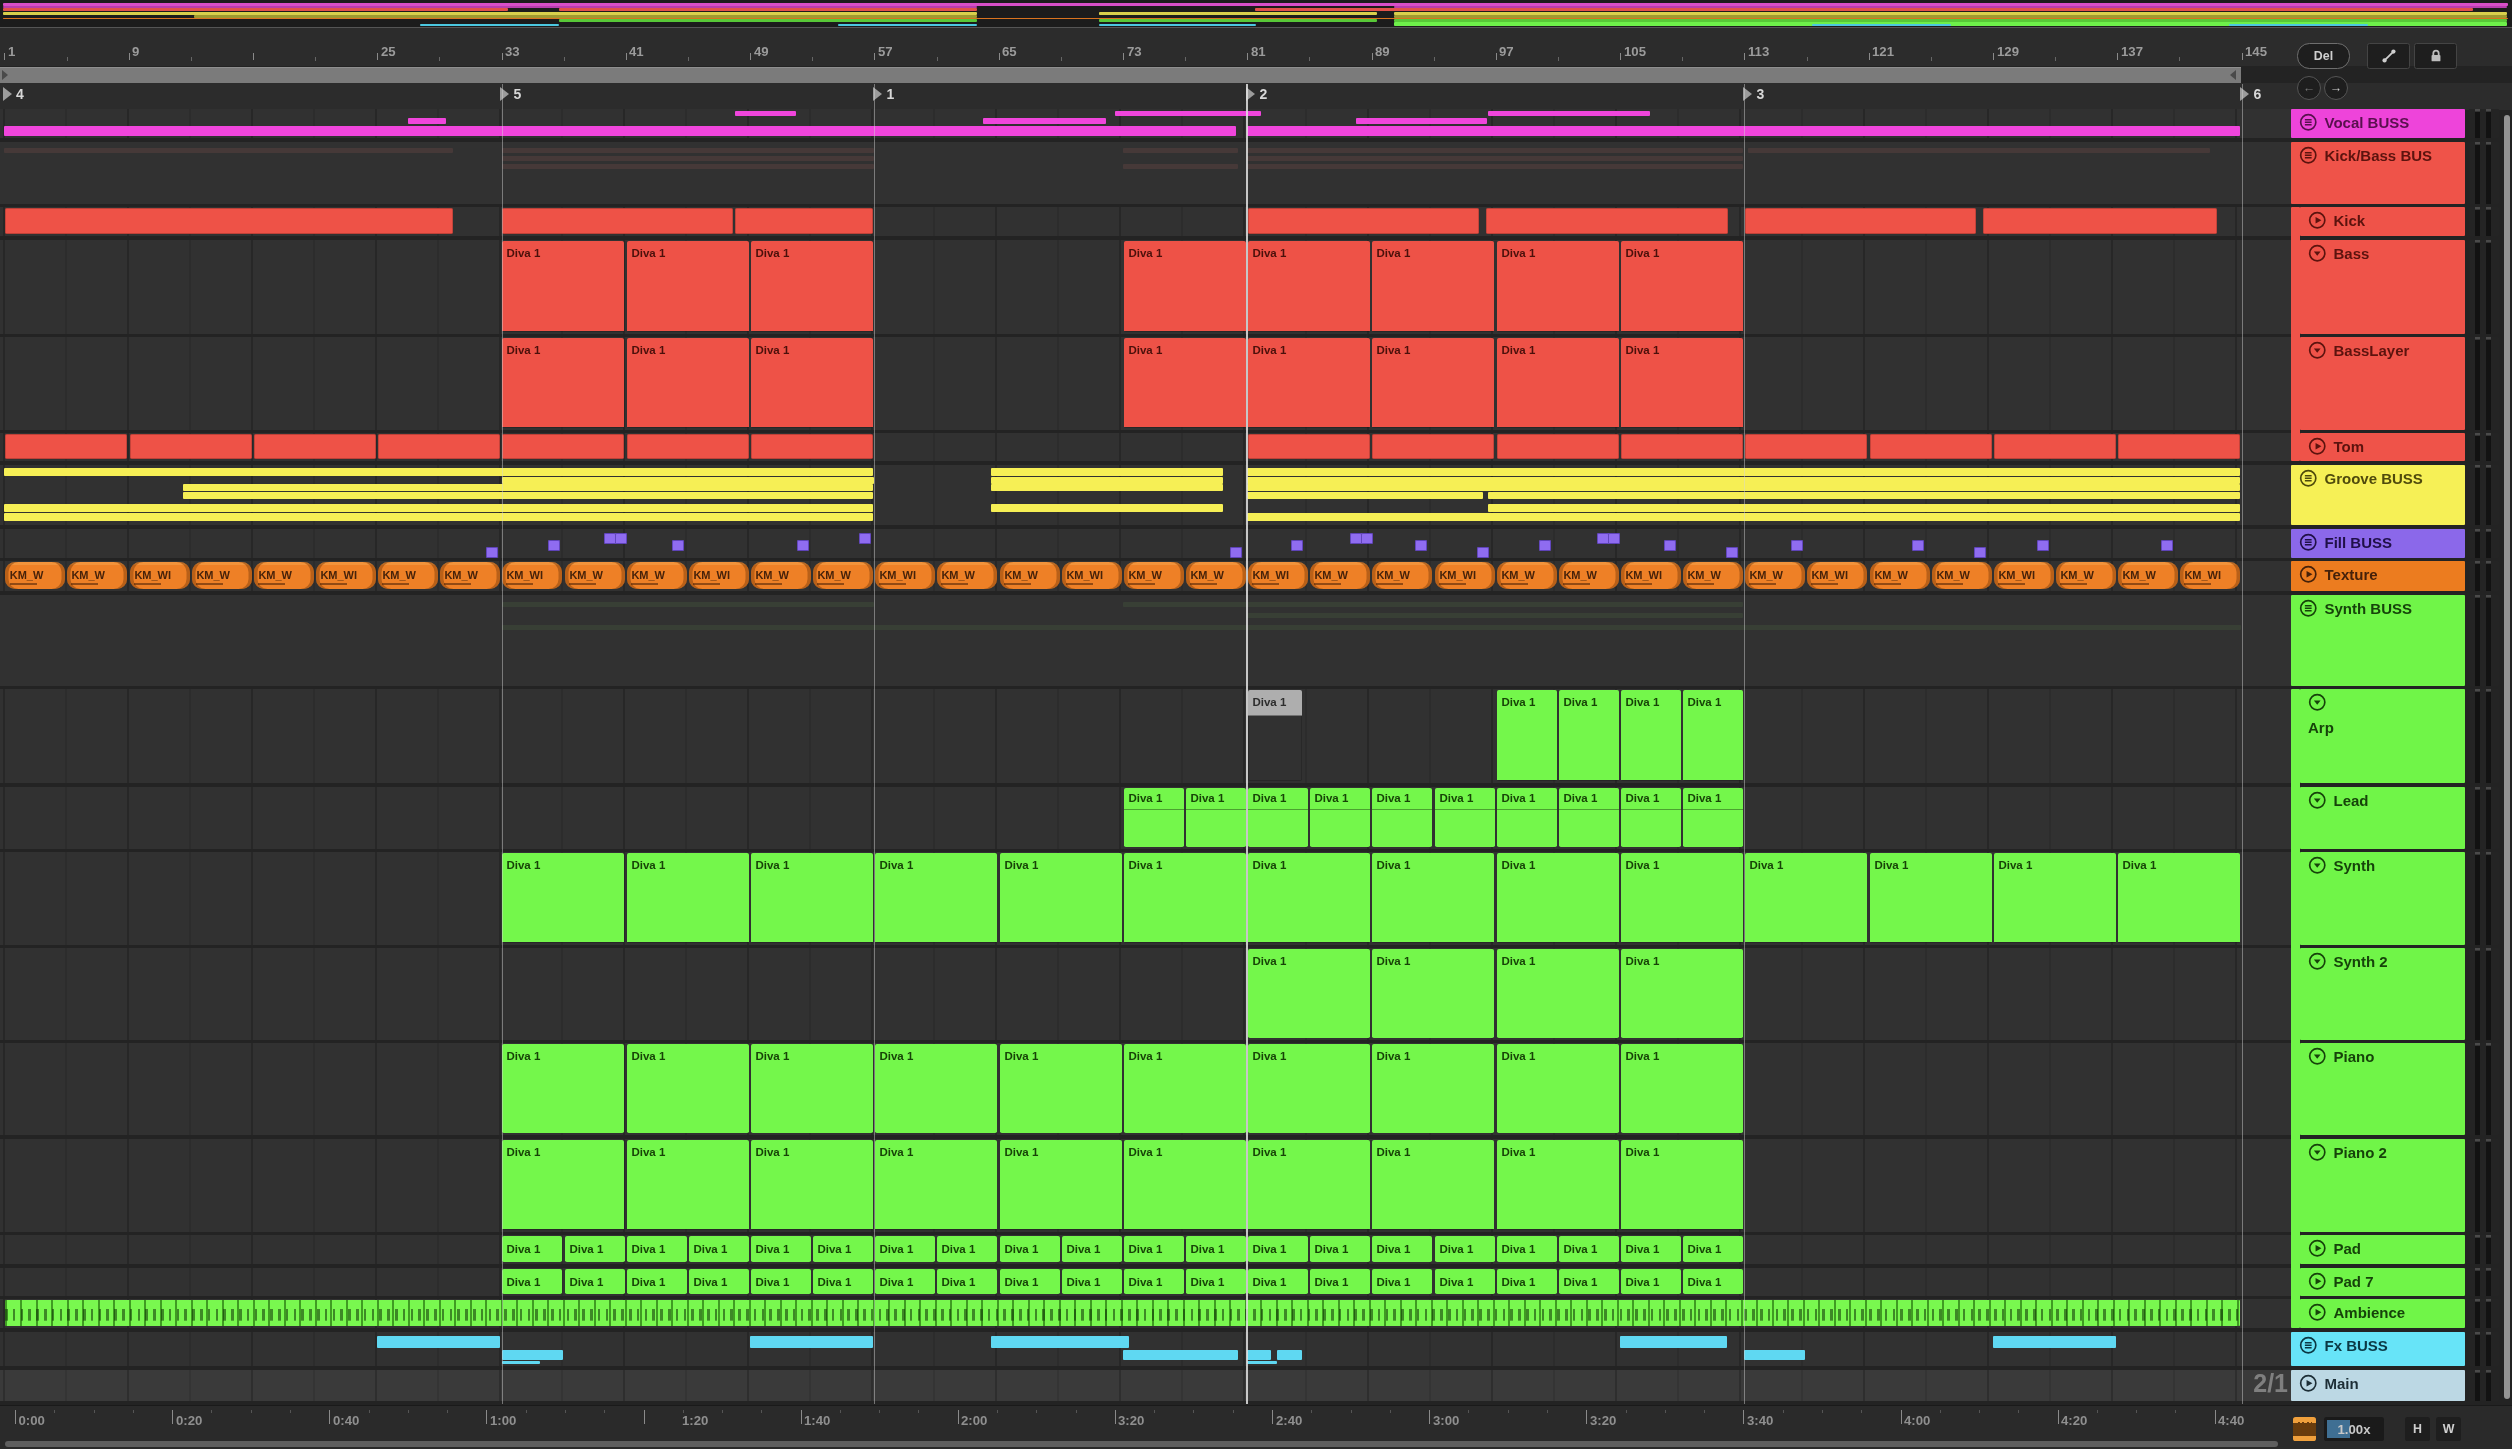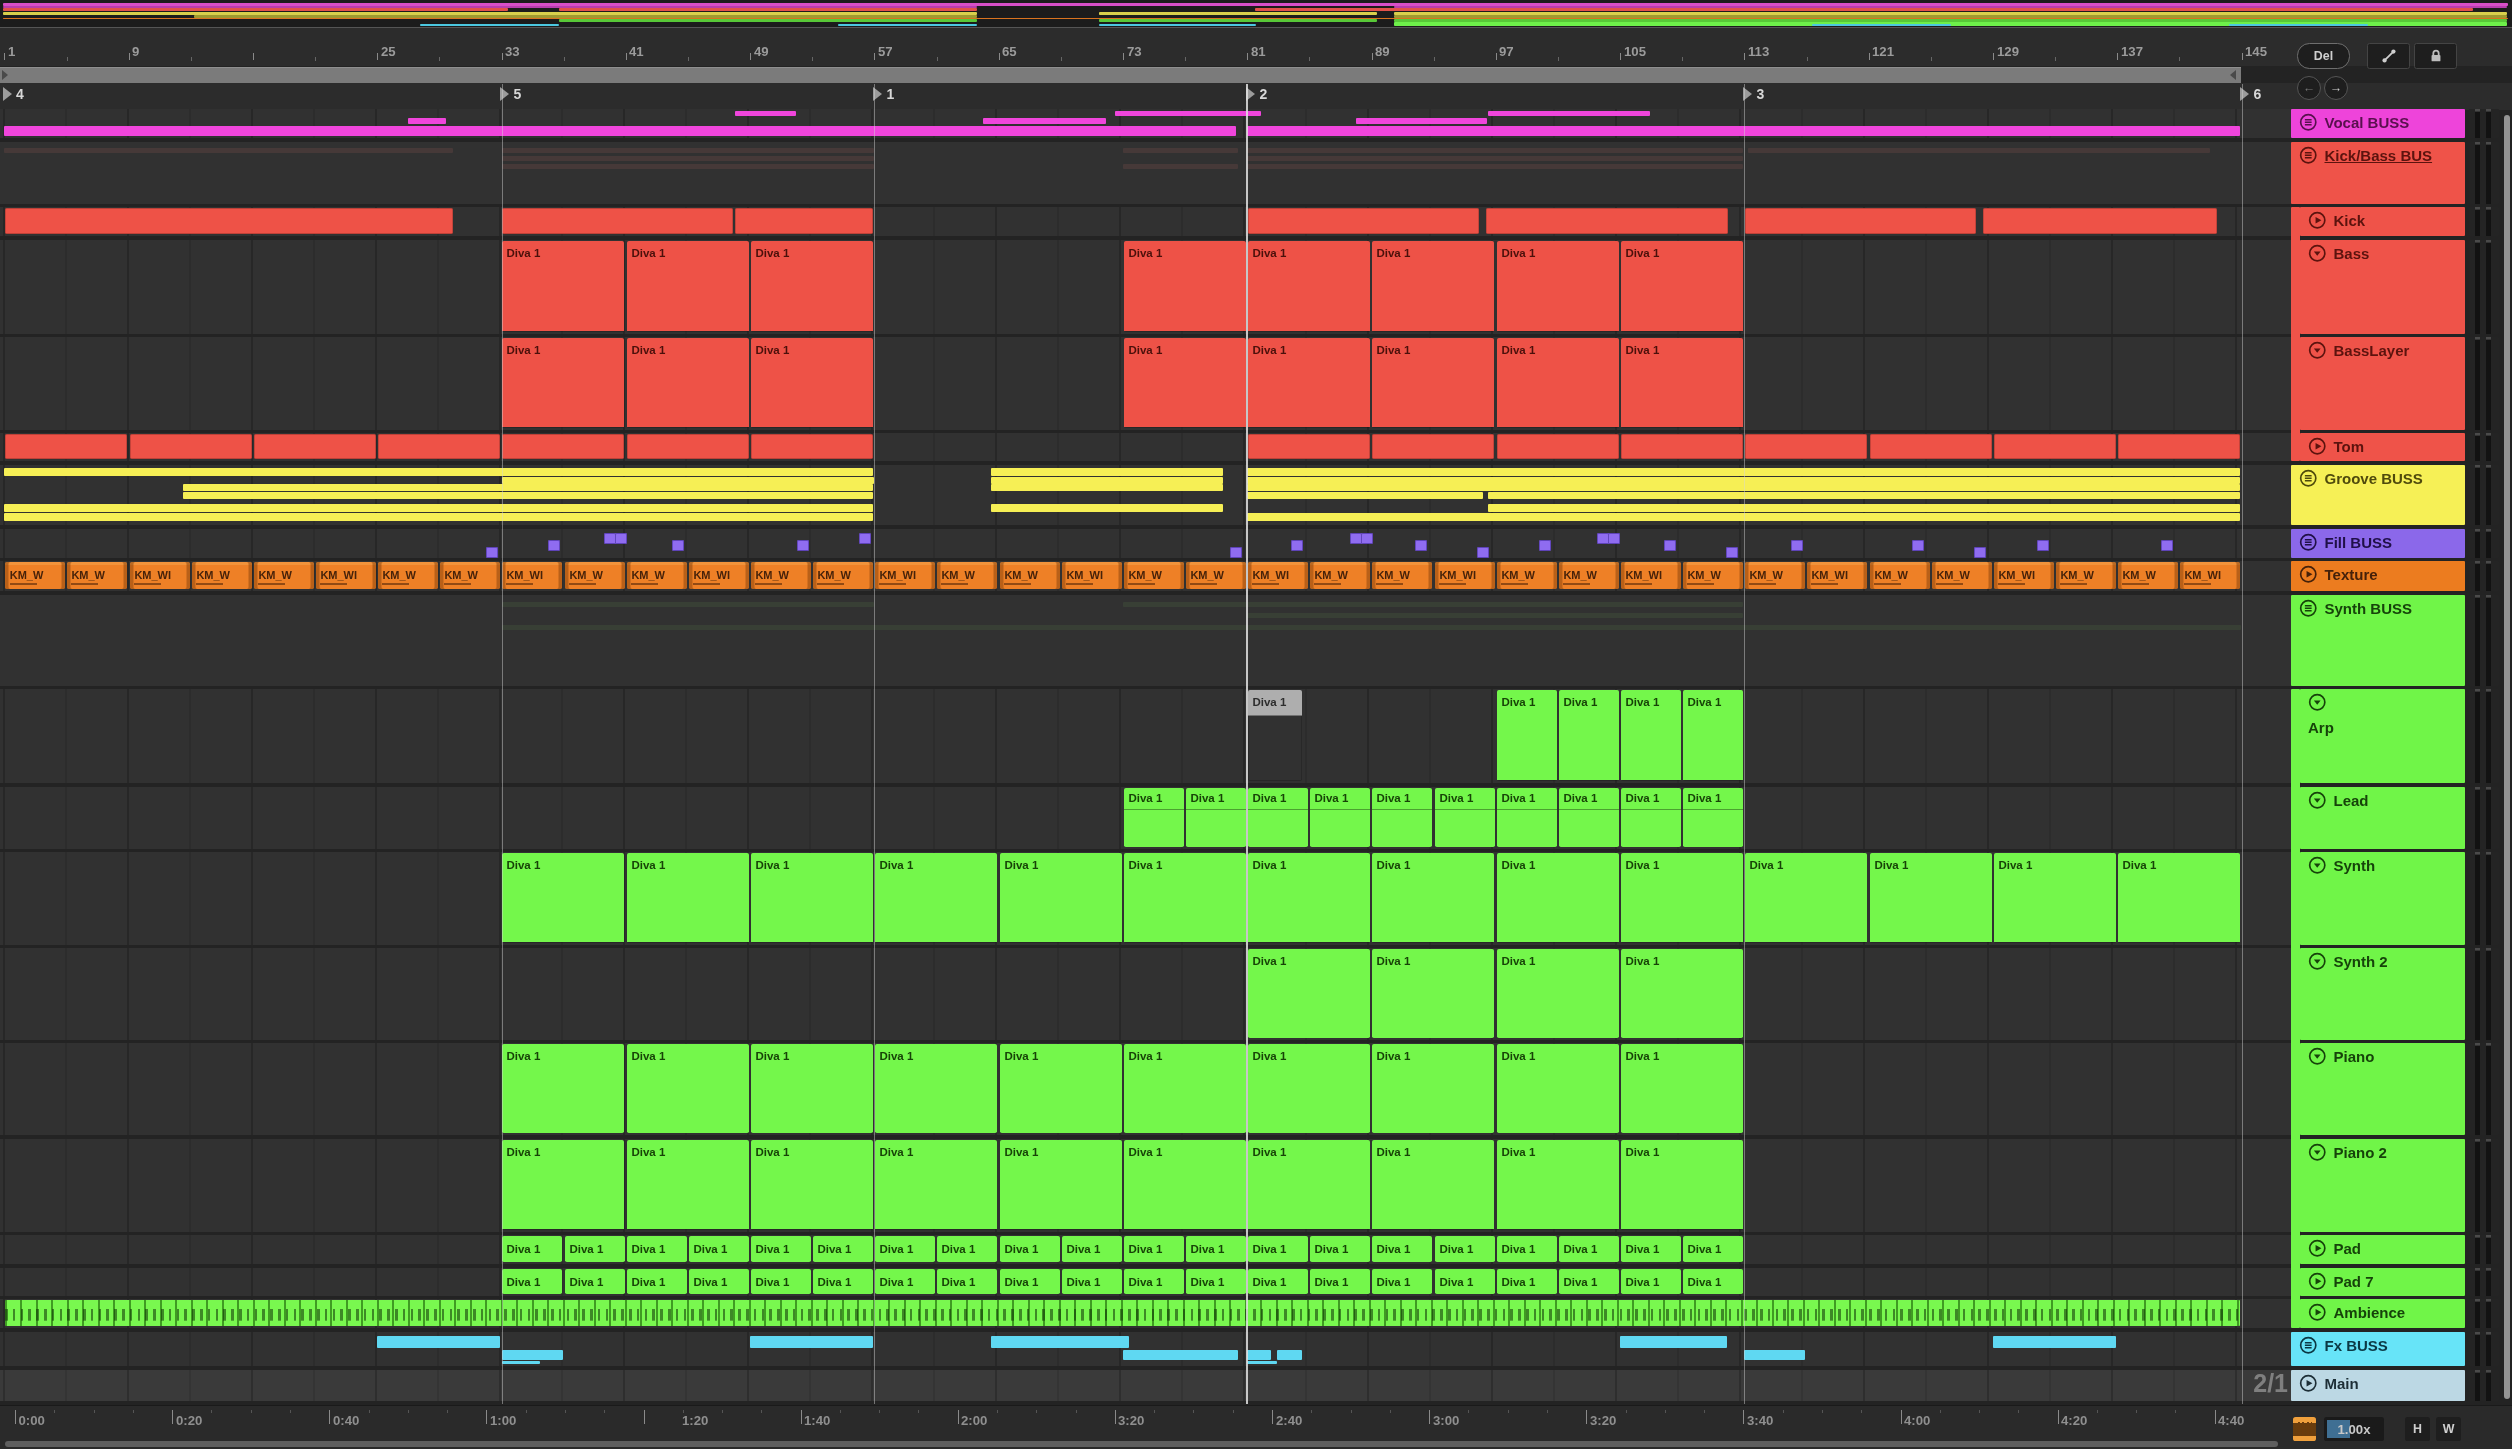--- a/index.html
+++ b/index.html
@@ -22,21 +22,21 @@
                      repeating-linear-gradient(90deg,rgba(0,0,0,.25) 0 0.9px,transparent 0.9px 124px);
     background-position:3.5px 0,3.5px 0}
   .clip{position:absolute;border-radius:1.8px;overflow:hidden;box-shadow:inset 0 0 0 0.9px rgba(0,0,0,.20)}
   .ct{position:absolute;left:0;right:0;top:0;display:flex;align-items:center;padding-left:4.4px;
       font:700 11.5px "Liberation Sans",sans-serif;border-bottom:0.9px solid rgba(0,0,0,.35);
       overflow:hidden;white-space:nowrap}
   .cb{position:absolute;left:0;right:0;bottom:0}
   .strip{position:absolute;border-radius:0.9px;background-image:repeating-linear-gradient(90deg,rgba(0,0,0,.25) 0 0.9px,transparent 0.9px 62px)}
   .fillclip{position:absolute;width:11.5px;height:11.5px;border-radius:1.8px;background:#8f6cf0;box-shadow:inset 0 0 0 0.9px #5e43b8}
   .clip-tex{background:linear-gradient(180deg,#f1933b 0 2.6px,#ee8026 2.6px);
-      box-shadow:inset 3.5px 0 0 rgba(120,58,8,.45),inset -3.5px 0 0 rgba(120,58,8,.45);}
+      box-shadow:inset 3.5px 0 0 rgba(120,58,8,.45),inset -3.5px 0 0 rgba(120,58,8,.45);border-radius:10px;}
   .clip-tex .ct{border-bottom:none;font-size:11px}
   .clip-tex::after{content:"";position:absolute;left:4.4px;bottom:4.4px;width:45%;height:1.8px;background:rgba(70,30,5,.55)}
   .clip-amb{position:absolute;border-radius:0.9px;
     background-image:
       repeating-linear-gradient(90deg,rgba(12,46,4,.55) 0 2.6px,transparent 2.6px 7.8px),
       repeating-linear-gradient(90deg,#3f9c22 0 1.8px,transparent 1.8px 15.5px),
       linear-gradient(180deg,#79f84f,#79f84f);
     background-size:100% 45%,100% 100%,100% 100%;
     background-position:0 62%,0 0,0 0;
     background-repeat:repeat-x,repeat,repeat}
@@ -916,21 +916,21 @@
       <div class="hdr" style="left: 2291px; top: 109px; width: 174px; height: 29px; background: rgb(238, 68, 218); color: rgb(89, 16, 78);">
         <svg width="18.5" height="18.5" viewBox="0 0 22 22">
           <circle cx="11" cy="11" r="9" fill="none" stroke="#59104e" stroke-width="2"></circle>
           <line x1="7" y1="8" x2="15" y2="8" stroke="#59104e" stroke-width="2"></line>
           <line x1="7" y1="11" x2="15" y2="11" stroke="#59104e" stroke-width="2"></line>
           <line x1="7" y1="14" x2="15" y2="14" stroke="#59104e" stroke-width="2"></line>
         </svg>
         <span>Vocal BUSS</span>
       </div>
       <div class="mtr" style="left: 2469px; top: 109px; height: 29px;"></div>
-      <div class="hdr" style="left: 2291px; top: 142px; width: 174px; height: 62px; background: rgb(239, 83, 73); color: rgb(92, 19, 14); text-decoration: underline;">
+      <div class="hdr" style="left: 2291px; top: 142px; width: 174px; height: 62px; background: rgb(239, 83, 73); color: rgb(92, 19, 14);">
         <svg width="18.5" height="18.5" viewBox="0 0 22 22">
           <circle cx="11" cy="11" r="9" fill="none" stroke="#5c130e" stroke-width="2"></circle>
           <line x1="7" y1="8" x2="15" y2="8" stroke="#5c130e" stroke-width="2"></line>
           <line x1="7" y1="11" x2="15" y2="11" stroke="#5c130e" stroke-width="2"></line>
           <line x1="7" y1="14" x2="15" y2="14" stroke="#5c130e" stroke-width="2"></line>
         </svg>
         <span>Kick/Bass BUS</span>
       </div>
       <div class="mtr" style="left: 2469px; top: 142px; height: 62px;"></div>
       <div class="hdr" style="left: 2300px; top: 207px; width: 165px; height: 29px; background: rgb(239, 83, 73); color: rgb(92, 19, 14);">

